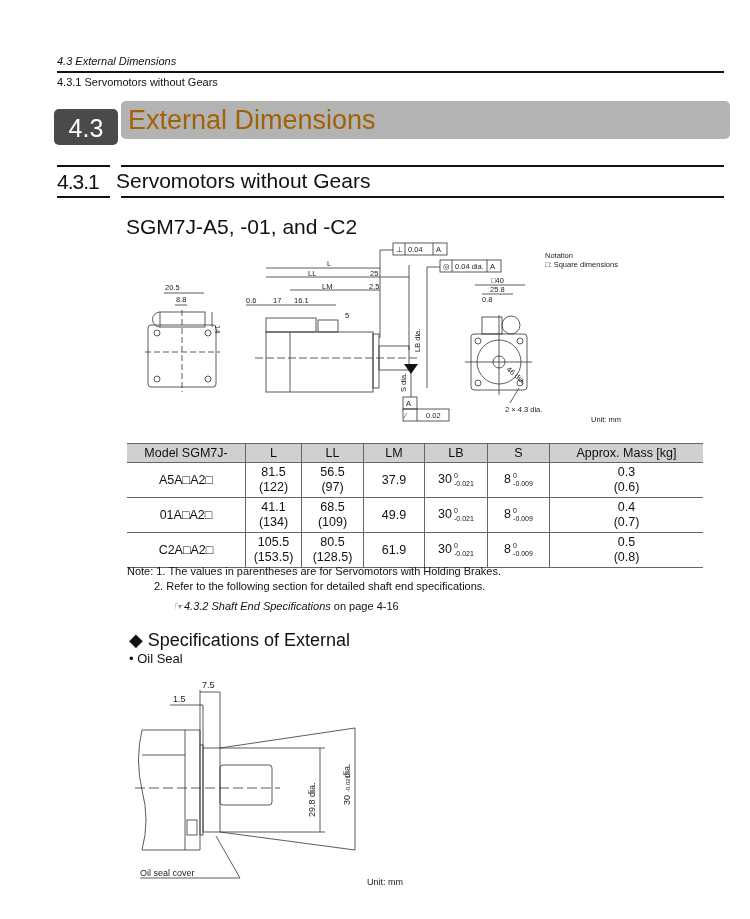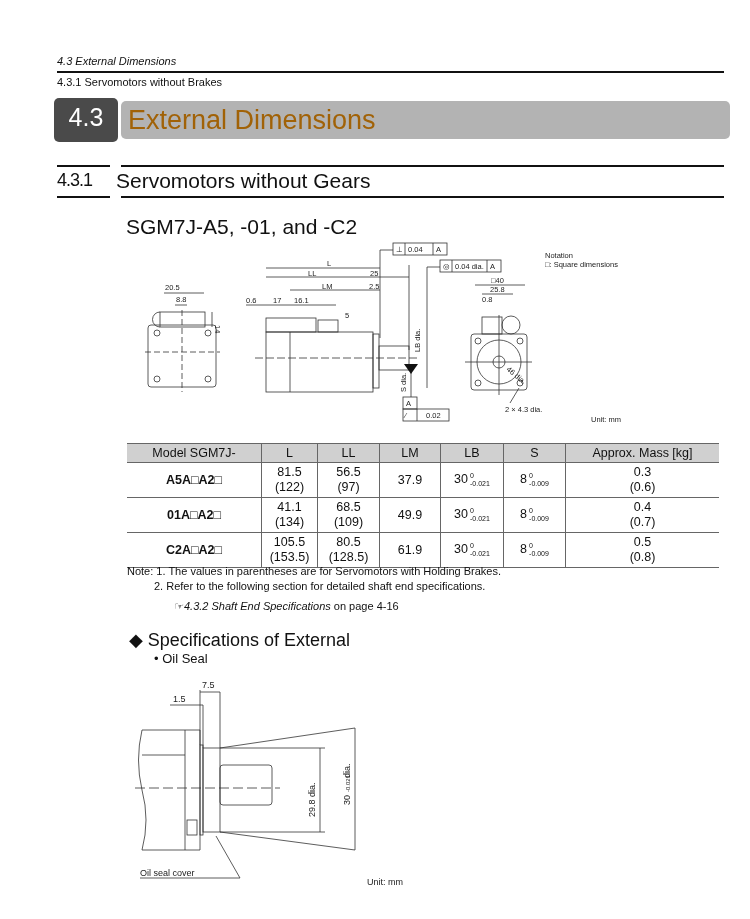--- a/index.html
+++ b/index.html
@@ -1,45 +1,45 @@
 <!DOCTYPE html>
 <html><head>
 <meta charset="utf-8">
 <style>
   html,body{margin:0;padding:0;background:#fff;}
   body{width:750px;height:919px;position:relative;overflow:hidden;font-family:"Liberation Sans",sans-serif;color:#111;}
   .abs{position:absolute;}
   .running1{left:57px;top:55px;font-size:11px;font-style:italic;}
   .rule1{left:57px;top:71px;width:667px;height:2px;background:#111;}
   .running2{left:57px;top:76px;font-size:11px;}
-  .sec-num{left:54px;top:98px;width:64px;height:44px;background:#4a4a4a;border-radius:5px;color:#fff;font-size:25px;line-height:38px;text-align:center;}
+  .sec-num{left:54px;top:109px;width:64px;height:36px;background:#4a4a4a;border-radius:5px;color:#fff;font-size:25px;line-height:38px;text-align:center;}
   .sec-bar{left:121px;top:101px;width:609px;height:38px;background:#b3b3b3;border-radius:5px;}
   .sec-title{left:128px;top:101px;font-size:27px;line-height:38px;color:#a16207;}
   .sub-line{height:2px;background:#111;}
-  .sub-num{left:57px;top:170px;font-size:18px;letter-spacing:-1px;}
+  .sub-num{left:57px;top:170px;font-size:21px;letter-spacing:-1px;}
   .sub-title{left:116px;top:169px;font-size:21px;}
   .model-title{left:126px;top:215px;font-size:21px;}
   table.dim{position:absolute;left:127px;top:443px;border-collapse:collapse;font-size:12.5px;}
   table.dim th{background:#d0d0d0;font-weight:normal;height:18px;border-left:1px solid #666;border-bottom:1px solid #666;padding:0;}
   table.dim th:first-child{border-left:none;}
   table.dim td{border-left:1px solid #666;border-bottom:1px solid #666;text-align:center;height:34px;padding:0;line-height:15px;}
-  table.dim td:first-child{border-left:none;font-weight:bold;}
+  table.dim td:first-child{border-left:none;}
   table.dim tr:first-child th{border-top:1px solid #666;}
   .tol{display:inline-block;vertical-align:middle;font-size:7px;line-height:8px;text-align:left;margin-left:2px;}
   .note{font-size:11px;text-align:right;}
   .opt-title{left:129px;top:629px;font-size:18px;}
-  .opt-item{left:129px;top:651px;font-size:13px;margin-left:25px;}
+  .opt-item{left:129px;top:651px;font-size:13px;}
   svg text{font-family:"Liberation Sans",sans-serif;}
 </style>
 </head>
 <body>
 
 <div class="abs running1">4.3  External Dimensions</div>
 <div class="abs rule1"></div>
-<div class="abs running2">4.3.1  Servomotors without Brakes</div>
+<div class="abs running2">4.3.1  Servomotors without Gears</div>
 
 <div class="abs sec-num">4.3</div>
 <div class="abs sec-bar"></div>
 <div class="abs sec-title">External Dimensions</div>
 
 <div class="abs sub-line" style="left:57px;top:165px;width:53px;"></div>
 <div class="abs sub-line" style="left:121px;top:165px;width:603px;"></div>
 <div class="abs sub-num">4.3.1</div>
 <div class="abs sub-title">Servomotors without Gears</div>
 <div class="abs sub-line" style="left:57px;top:196px;width:53px;"></div>
@@ -137,21 +137,21 @@
     <text x="505" y="412">2 × 4.3 dia.</text>
   </g>
   <text x="545" y="258" font-size="7.5" fill="#222">Notation</text>
   <text x="545" y="267" font-size="7.5" fill="#222">□: Square dimensions</text>
   <text x="591" y="422" font-size="7.5" fill="#222">Unit: mm</text>
 </svg>
 
 <table class="dim">
   <tbody>
       <tr>
-    <th style="width:134px">Model SGM7J-</th>
+    <th style="width:118px">Model SGM7J-</th>
     <th style="width:55px">L</th>
     <th style="width:61px">LL</th>
     <th style="width:60px">LM</th>
     <th style="width:62px">LB</th>
     <th style="width:61px">S</th>
     <th style="width:153px">Approx. Mass [kg]</th>
   </tr>
   <tr>
     <td>A5A□A2□</td>
     <td><span>81.5</span><br><span>(122)</span></td>

